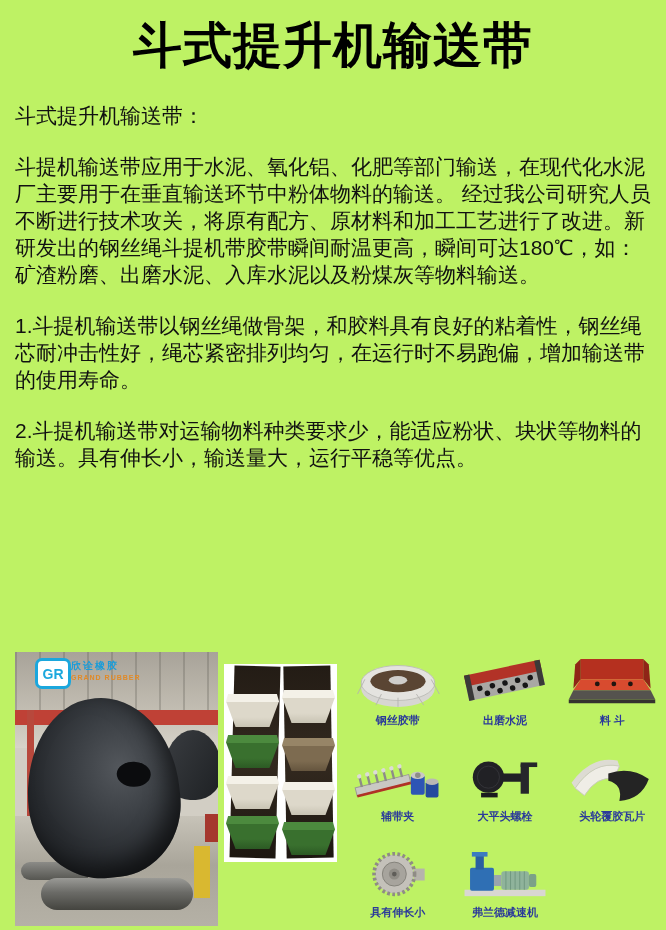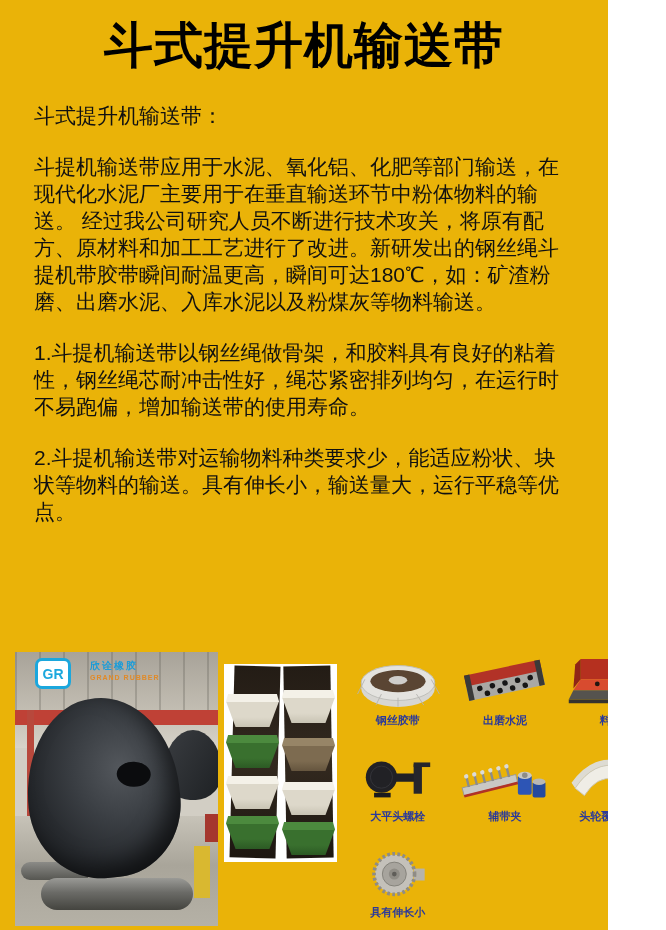--- a/index.html
+++ b/index.html
@@ -1,21 +1,21 @@
 <!DOCTYPE html>
 <html><head>
 <meta charset="utf-8">
 <style>
   html,body{margin:0;padding:0;background:#fff;}
-  .page{position:relative;width:608px;height:930px;background:#eab308;overflow:hidden;
+  .page{position:relative;width:666px;height:930px;background:#bef264;overflow:hidden;
         font-family:"Liberation Sans",sans-serif;color:#111;}
   
   .doc-title{margin:16px 0 0;text-align:center;font-size:49px;line-height:58px;
              font-weight:700;color:#000;letter-spacing:1px;}
-  .content{padding:0 34px;font-size:21px;line-height:27px;}
+  .content{padding:0 15px;font-size:21px;line-height:27px;}
   .content p{margin:0 0 24px;}
   .content p.first{margin-top:28px;}
   
   .gallery{position:absolute;left:0;top:648px;width:666px;height:282px;}
   
   .photo-left{position:absolute;left:15px;top:4px;width:203px;height:274px;
               background:#d2cec4;overflow:hidden;}
   .ph-ceiling{position:absolute;left:0;top:0;width:100%;height:96px;
       background:linear-gradient(180deg,#a8a399 0%,#c2bdb2 60%,#d7d3c9 100%);}
   .ph-truss{position:absolute;left:0;top:0;width:100%;height:60px;
@@ -32,21 +32,21 @@
       background:radial-gradient(ellipse at 62% 40%,#53575c 0%,#3a3e43 35%,#26292d 65%,#17191c 100%);
       border-radius:50% 50% 46% 48%/58% 55% 42% 44%;transform:rotate(-6deg);
       box-shadow:inset -10px -12px 22px rgba(0,0,0,.55);}
   .belt-hole{position:absolute;left:60%;top:37%;width:34px;height:25px;background:#0b0c0e;
       border-radius:50%;transform:rotate(8deg);}
   .belt-roll-2{position:absolute;right:-4px;top:78px;width:58px;height:70px;
       background:linear-gradient(120deg,#3a3d41,#1d2023);border-radius:50% 50% 45% 45%/60% 60% 40% 40%;}
   .ph-yellow{position:absolute;right:8px;bottom:28px;width:16px;height:52px;background:#d9b830;}
   .ph-red{position:absolute;right:0;bottom:84px;width:13px;height:28px;background:#a5372e;}
   
-  .logo{position:absolute;top:6px;left:20px;display:flex;gap:19px;align-items:flex-start;}
+  .logo{position:absolute;top:6px;left:20px;display:flex;gap:0;align-items:flex-start;}
   .logo-mark{width:30px;height:25px;background:#fff;border:3px solid #1ba7dd;border-radius:7px;
       color:#1ba7dd;font-weight:800;font-size:14px;display:flex;align-items:center;justify-content:center;}
   .logo-cn{color:#1b9cd8;font-size:10px;font-weight:700;letter-spacing:2px;line-height:16px;}
   .logo-en{color:#e08a28;font-size:7px;font-weight:700;letter-spacing:1px;}
   
   .photo-mid{position:absolute;left:224px;top:16px;width:113px;height:198px;background:#fff;}
   .panel{position:absolute;top:2px;bottom:4px;background:linear-gradient(180deg,#231c15,#33291f 50%,#1d1711);}
   .panel.p1{left:8px;width:46px;transform:rotate(1.5deg);}
   .panel.p2{left:61px;width:47px;transform:rotate(-1deg);}
   .bucket{position:absolute;width:53px;height:33px;
@@ -159,34 +159,20 @@
             <polygon points="84,4 90,10 92,36 84,26" fill="#8f2517"></polygon>
             <polygon points="16,26 84,26 92,38 8,38" fill="#d84b2f"></polygon>
             <circle cx="34" cy="31" r="2.6" fill="#201510"></circle>
               <circle cx="52" cy="31" r="2.6" fill="#201510"></circle>
             <circle cx="70" cy="31" r="2.6" fill="#201510"></circle>
             <polygon points="8,38 92,38 97,48 3,48" fill="#55534e"></polygon>
             <polygon points="3,48 97,48 97,52 3,52" fill="#35332f"></polygon>
           </svg>
         </div>
         <figcaption>料 斗</figcaption>
-      </figure>
-
-      <figure class="cell">
-        <div class="thumb">
-          <svg width="92" height="52" viewBox="0 0 100 56">
-            <circle cx="32" cy="26" r="17" fill="#212125"></circle>
-            <circle cx="32" cy="26" r="12" fill="none" stroke="#34343a"></circle>
-            <rect x="47" y="22" width="22" height="9" fill="#212125"></rect>
-            <rect x="67" y="12" width="9" height="32" fill="#26262b"></rect>
-            <rect x="67" y="10" width="18" height="5" fill="#26262b"></rect>
-            <rect x="24" y="43" width="18" height="5" fill="#1a1a1d"></rect>
-          </svg>
-        </div>
-        <figcaption>大平头螺栓</figcaption>
       </figure>
 
       <figure class="cell">
         <div class="thumb">
           <svg width="92" height="52" viewBox="0 0 100 56">
             <g transform="rotate(-14 34 32)">
               <rect x="3" y="30" width="60" height="9" fill="#c9c8c4" stroke="#9a9994"></rect>
               <rect x="3" y="38" width="60" height="3" fill="#b03226"></rect>
               <g fill="#8d8c88">
                 <rect x="9" y="20" width="2.6" height="11"></rect>
@@ -208,20 +194,34 @@
             <rect x="64" y="24" width="15" height="21" rx="2" fill="#2d55b5"></rect>
             <ellipse cx="71.5" cy="24" rx="7.5" ry="4" fill="#c9c8c4"></ellipse>
             <circle cx="71.5" cy="24" r="3" fill="#8d8c88"></circle>
             <rect x="80" y="31" width="14" height="17" rx="2" fill="#244a9e"></rect>
             <ellipse cx="87" cy="31" rx="7" ry="3.6" fill="#b9b8b4"></ellipse>
           </svg>
         </div>
         <figcaption>辅带夹</figcaption>
       </figure>
 
+      <figure class="cell">
+        <div class="thumb">
+          <svg width="92" height="52" viewBox="0 0 100 56">
+            <circle cx="32" cy="26" r="17" fill="#212125"></circle>
+            <circle cx="32" cy="26" r="12" fill="none" stroke="#34343a"></circle>
+            <rect x="47" y="22" width="22" height="9" fill="#212125"></rect>
+            <rect x="67" y="12" width="9" height="32" fill="#26262b"></rect>
+            <rect x="67" y="10" width="18" height="5" fill="#26262b"></rect>
+            <rect x="24" y="43" width="18" height="5" fill="#1a1a1d"></rect>
+          </svg>
+        </div>
+        <figcaption>大平头螺栓</figcaption>
+      </figure>
+
 
       <figure class="cell">
         <div class="thumb">
           <svg width="92" height="52" viewBox="0 0 100 56">
             <path d="M6 32 Q28 2 56 8 L58 14 Q30 8 10 38 Z" fill="#dddbd3"></path>
             <path d="M10 38 Q30 8 58 14 L52 28 Q34 24 20 46 Z" fill="#efede6" stroke="#c9c7bf"></path>
             <path d="M46 22 Q70 14 90 28 Q82 50 58 52 Q62 34 46 30 Z" fill="#242424"></path>
           </svg>
         </div>
         <figcaption>头轮覆胶瓦片</figcaption>
@@ -234,17 +234,32 @@
             <circle cx="46" cy="27" r="21" fill="#c4c1ba"></circle>
             <circle cx="46" cy="27" r="22" fill="none" stroke="#8f8c85" stroke-width="4" stroke-dasharray="3 2.6"></circle>
             <circle cx="46" cy="27" r="13" fill="#a7a49d" stroke="#827f78"></circle>
             <circle cx="46" cy="27" r="6" fill="#8f8c85"></circle>
             <circle cx="46" cy="27" r="2.5" fill="#5f5d58"></circle>
           </svg>
         </div>
         <figcaption>具有伸长小</figcaption>
       </figure>
 
+      <figure class="cell">
+        <div class="thumb">
+          <svg width="92" height="52" viewBox="0 0 100 56">
+            <rect x="6" y="44" width="88" height="7" fill="#d9d7d2"></rect>
+            <rect x="12" y="20" width="26" height="25" rx="2" fill="#2f6fb4"></rect>
+            <rect x="18" y="6" width="9" height="16" fill="#2a5fa0"></rect>
+            <rect x="14" y="3" width="17" height="5" fill="#3b7cc0"></rect>
+            <rect x="38" y="28" width="8" height="12" fill="#9aa5ad"></rect>
+            <rect x="46" y="24" width="30" height="20" rx="3" fill="#8fb39b"></rect>
+            <path d="M51 24 v20 M56 24 v20 M61 24 v20 M66 24 v20 M71 24 v20" stroke="#6f967e"></path>
+            <rect x="76" y="27" width="8" height="14" rx="2" fill="#7ba188"></rect>
+          </svg>
+        </div>
+        <figcaption>弗兰德减速机</figcaption>
+      </figure>
 
     </div>
   </div>
 
 </div>
 
 </body></html>

